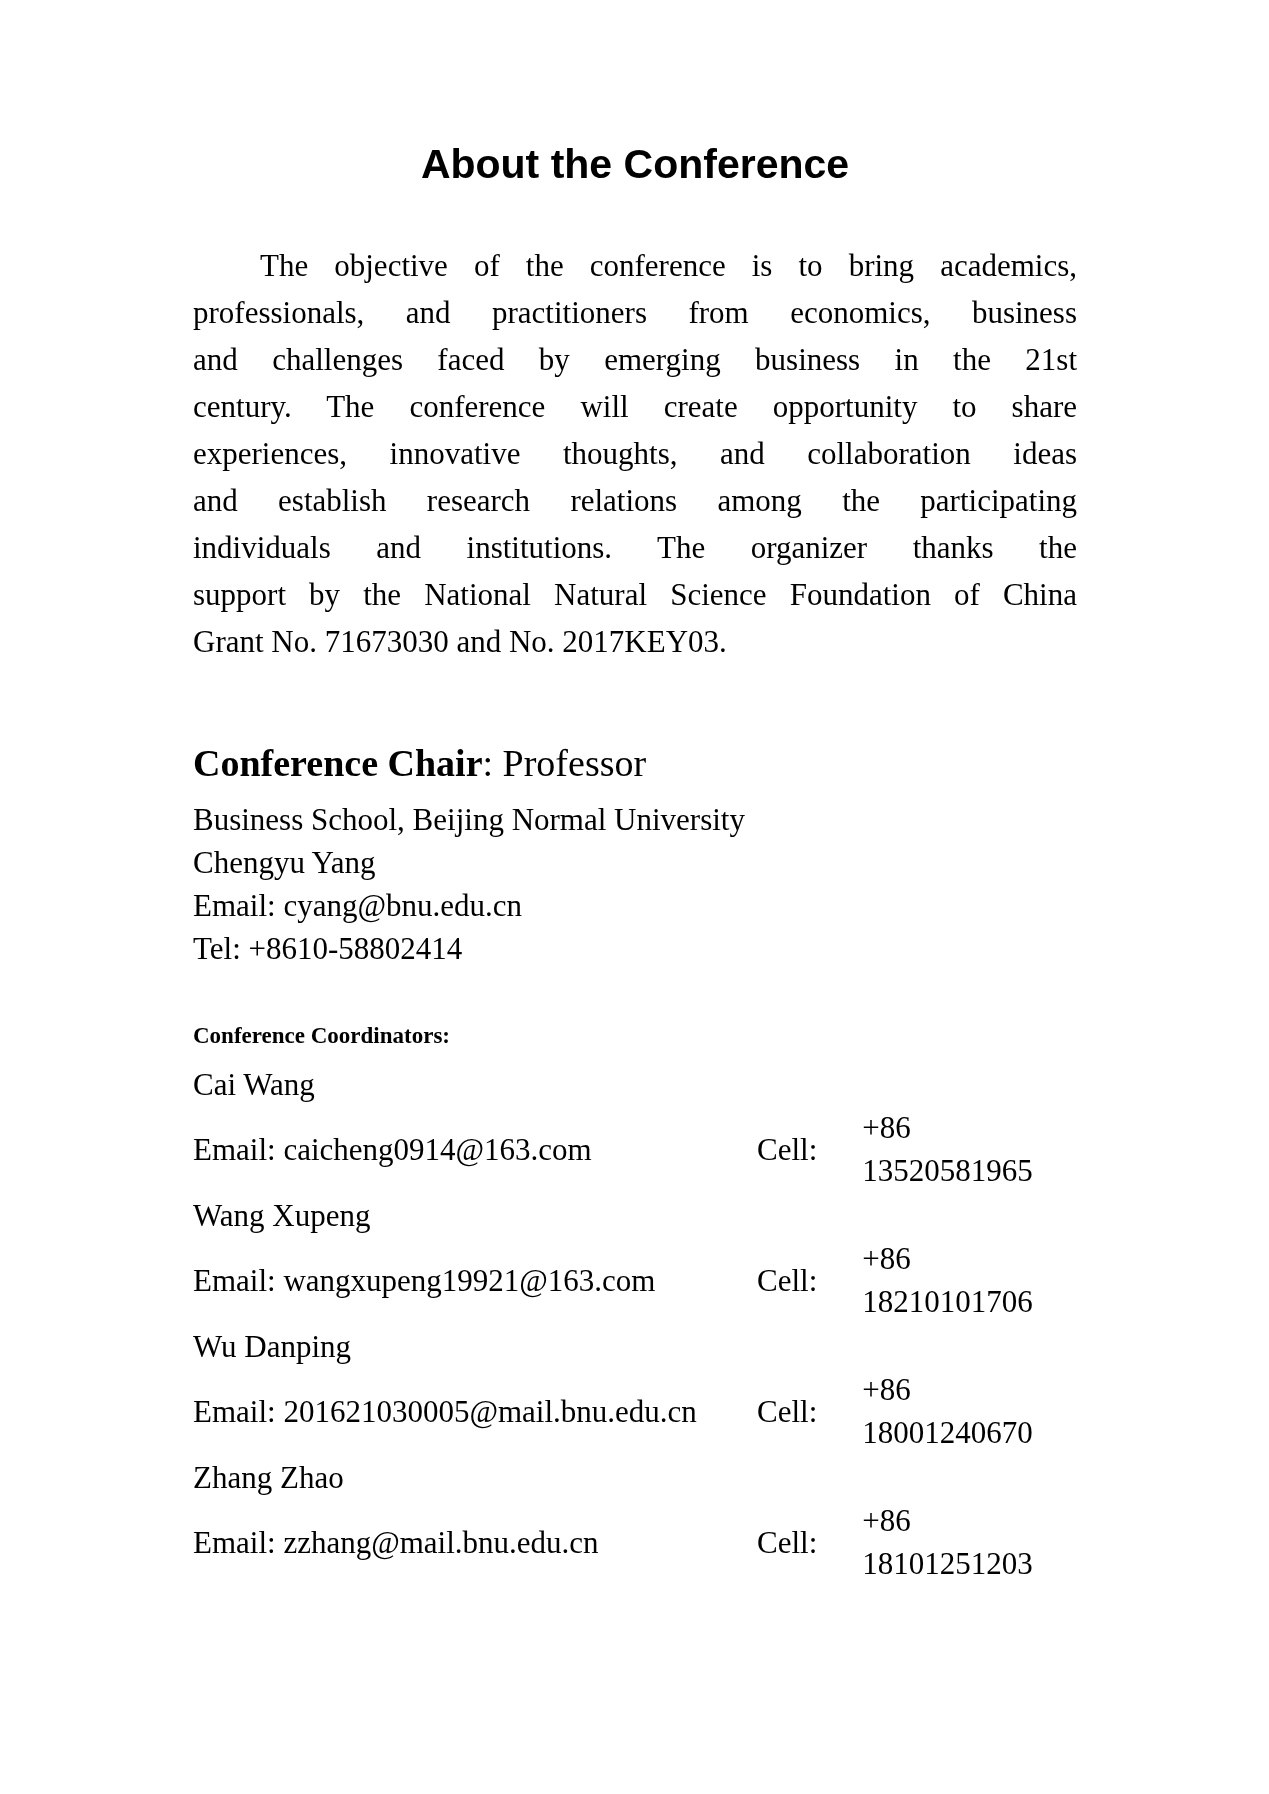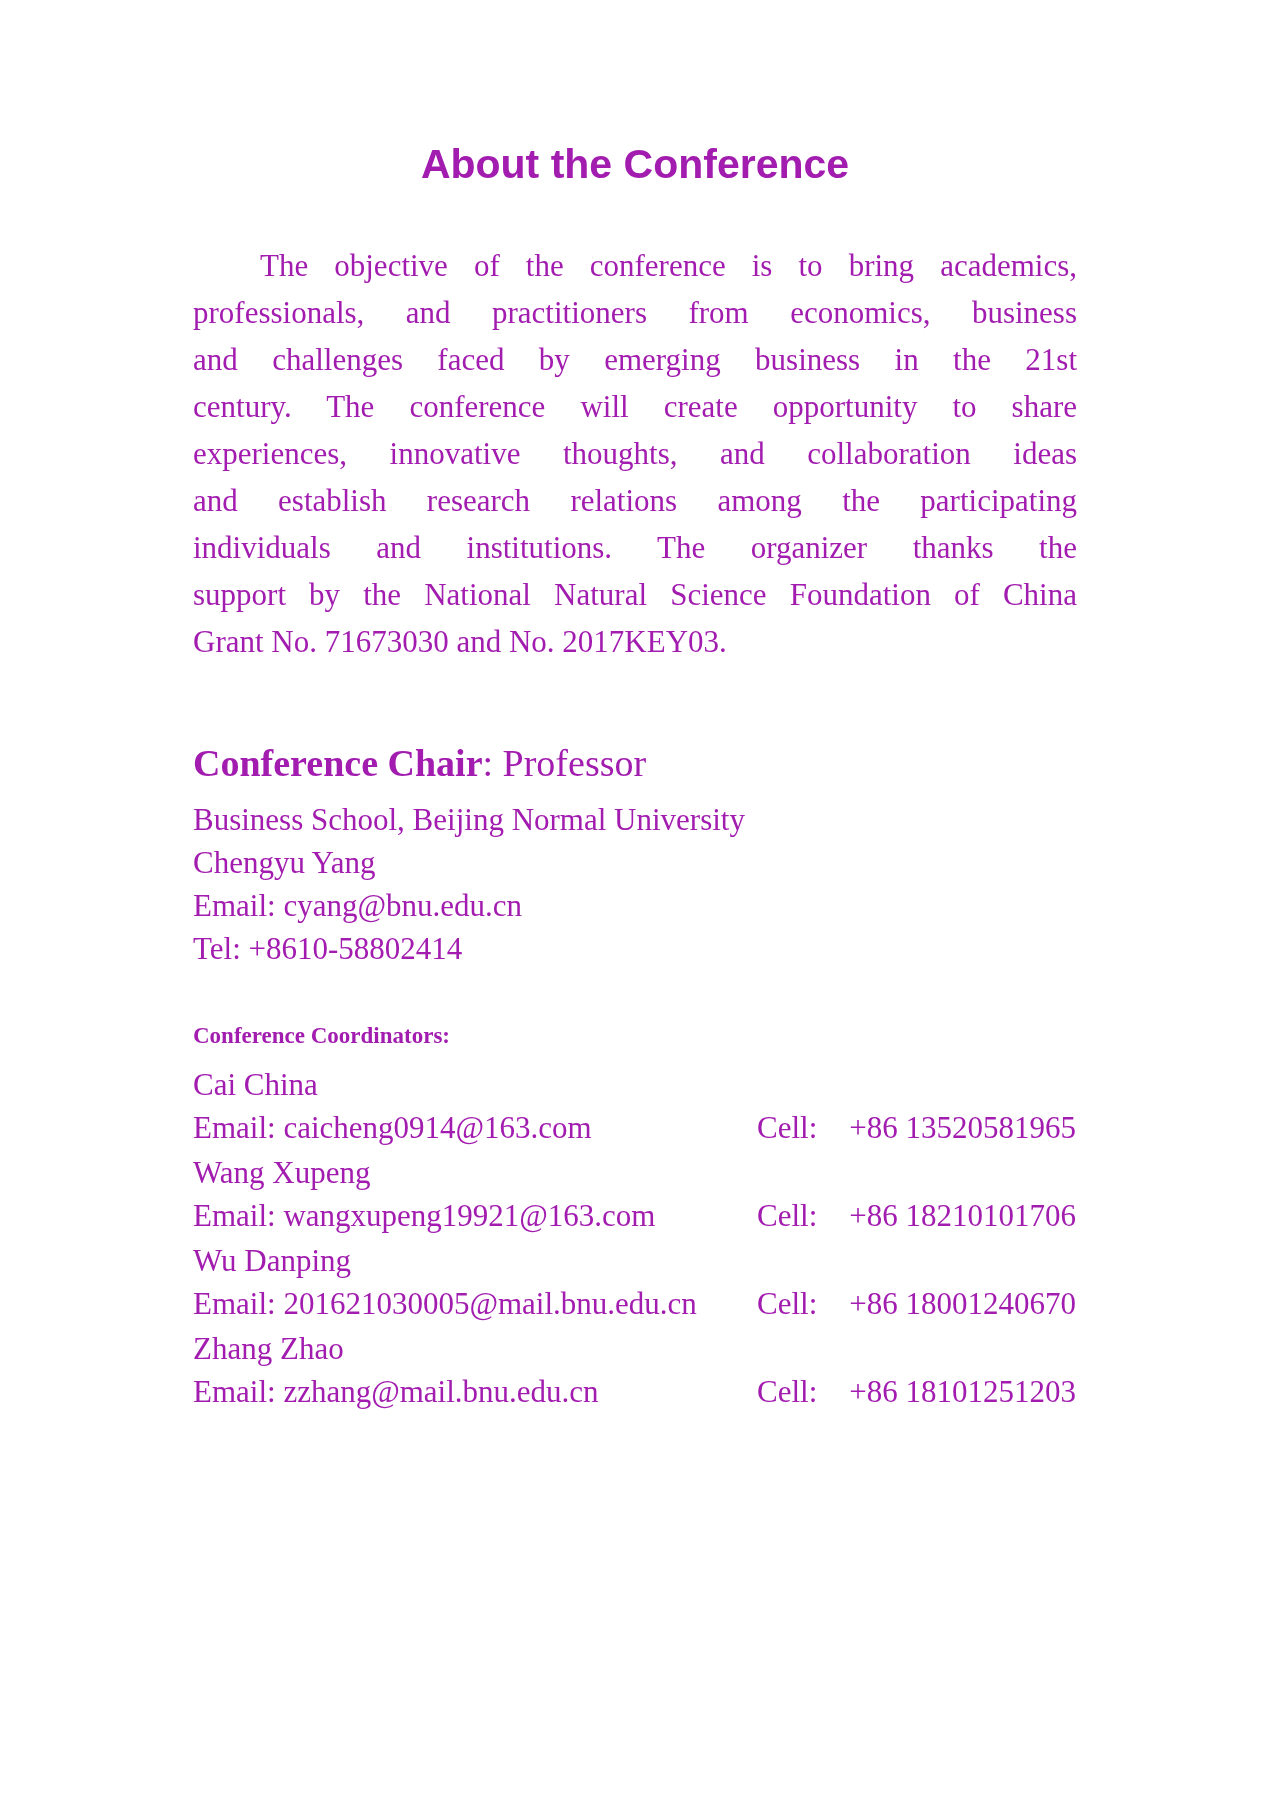--- a/index.html
+++ b/index.html
@@ -1,21 +1,21 @@
 <!DOCTYPE html>
 <html><head>
 <meta charset="utf-8">
 <style>
   html,body { margin:0; padding:0; background:#ffffff; }
   .page {
     position:relative;
     width:1269px;
     height:1794px;
     background:#ffffff;
-    color:#a21caf;
+    color:#000000;
     font-family:"Liberation Serif", serif;
     overflow:hidden;
   }
   .content {
     position:absolute;
     left:193px;
     top:0;
     width:884px;
   }
   .doc-title {
@@ -60,21 +60,21 @@
     font-weight:700;
   }
   .coord-list {
     margin-top:4px;
     font-size:31px;
     line-height:43px;
   }
   .coord-item { margin-bottom:2px; }
   .contact-row { display:flex; align-items:baseline; }
   .contact-email { flex:0 0 564px; }
-  .contact-cell { display:flex; align-items:center; }
+  .contact-cell { display:flex; align-items:center;gap:13px; }
   .cell-number { margin-left:32px; }
 </style>
 </head>
 <body>
 
 <div class="page">
   <div class="content">
 
     <div class="doc-title">About the Conference</div>
 
@@ -99,21 +99,21 @@
       <div>Chengyu Yang</div>
       <div>Email: cyang@bnu.edu.cn</div>
       <div>Tel: +8610-58802414</div>
     </div>
 
     <div class="coord-heading">Conference Coordinators:</div>
 
     <div class="coord-list">
 
       <div class="coord-item">
-        <div>Cai China</div>
+        <div>Cai Wang</div>
         <div class="contact-row">
           <span class="contact-email">Email: caicheng0914@163.com</span>
           <span class="contact-cell">
             <span class="cell-label">Cell:</span>
             <span class="cell-number">+86 13520581965</span>
           </span>
         </div>
       </div>
 
       <div class="coord-item">

